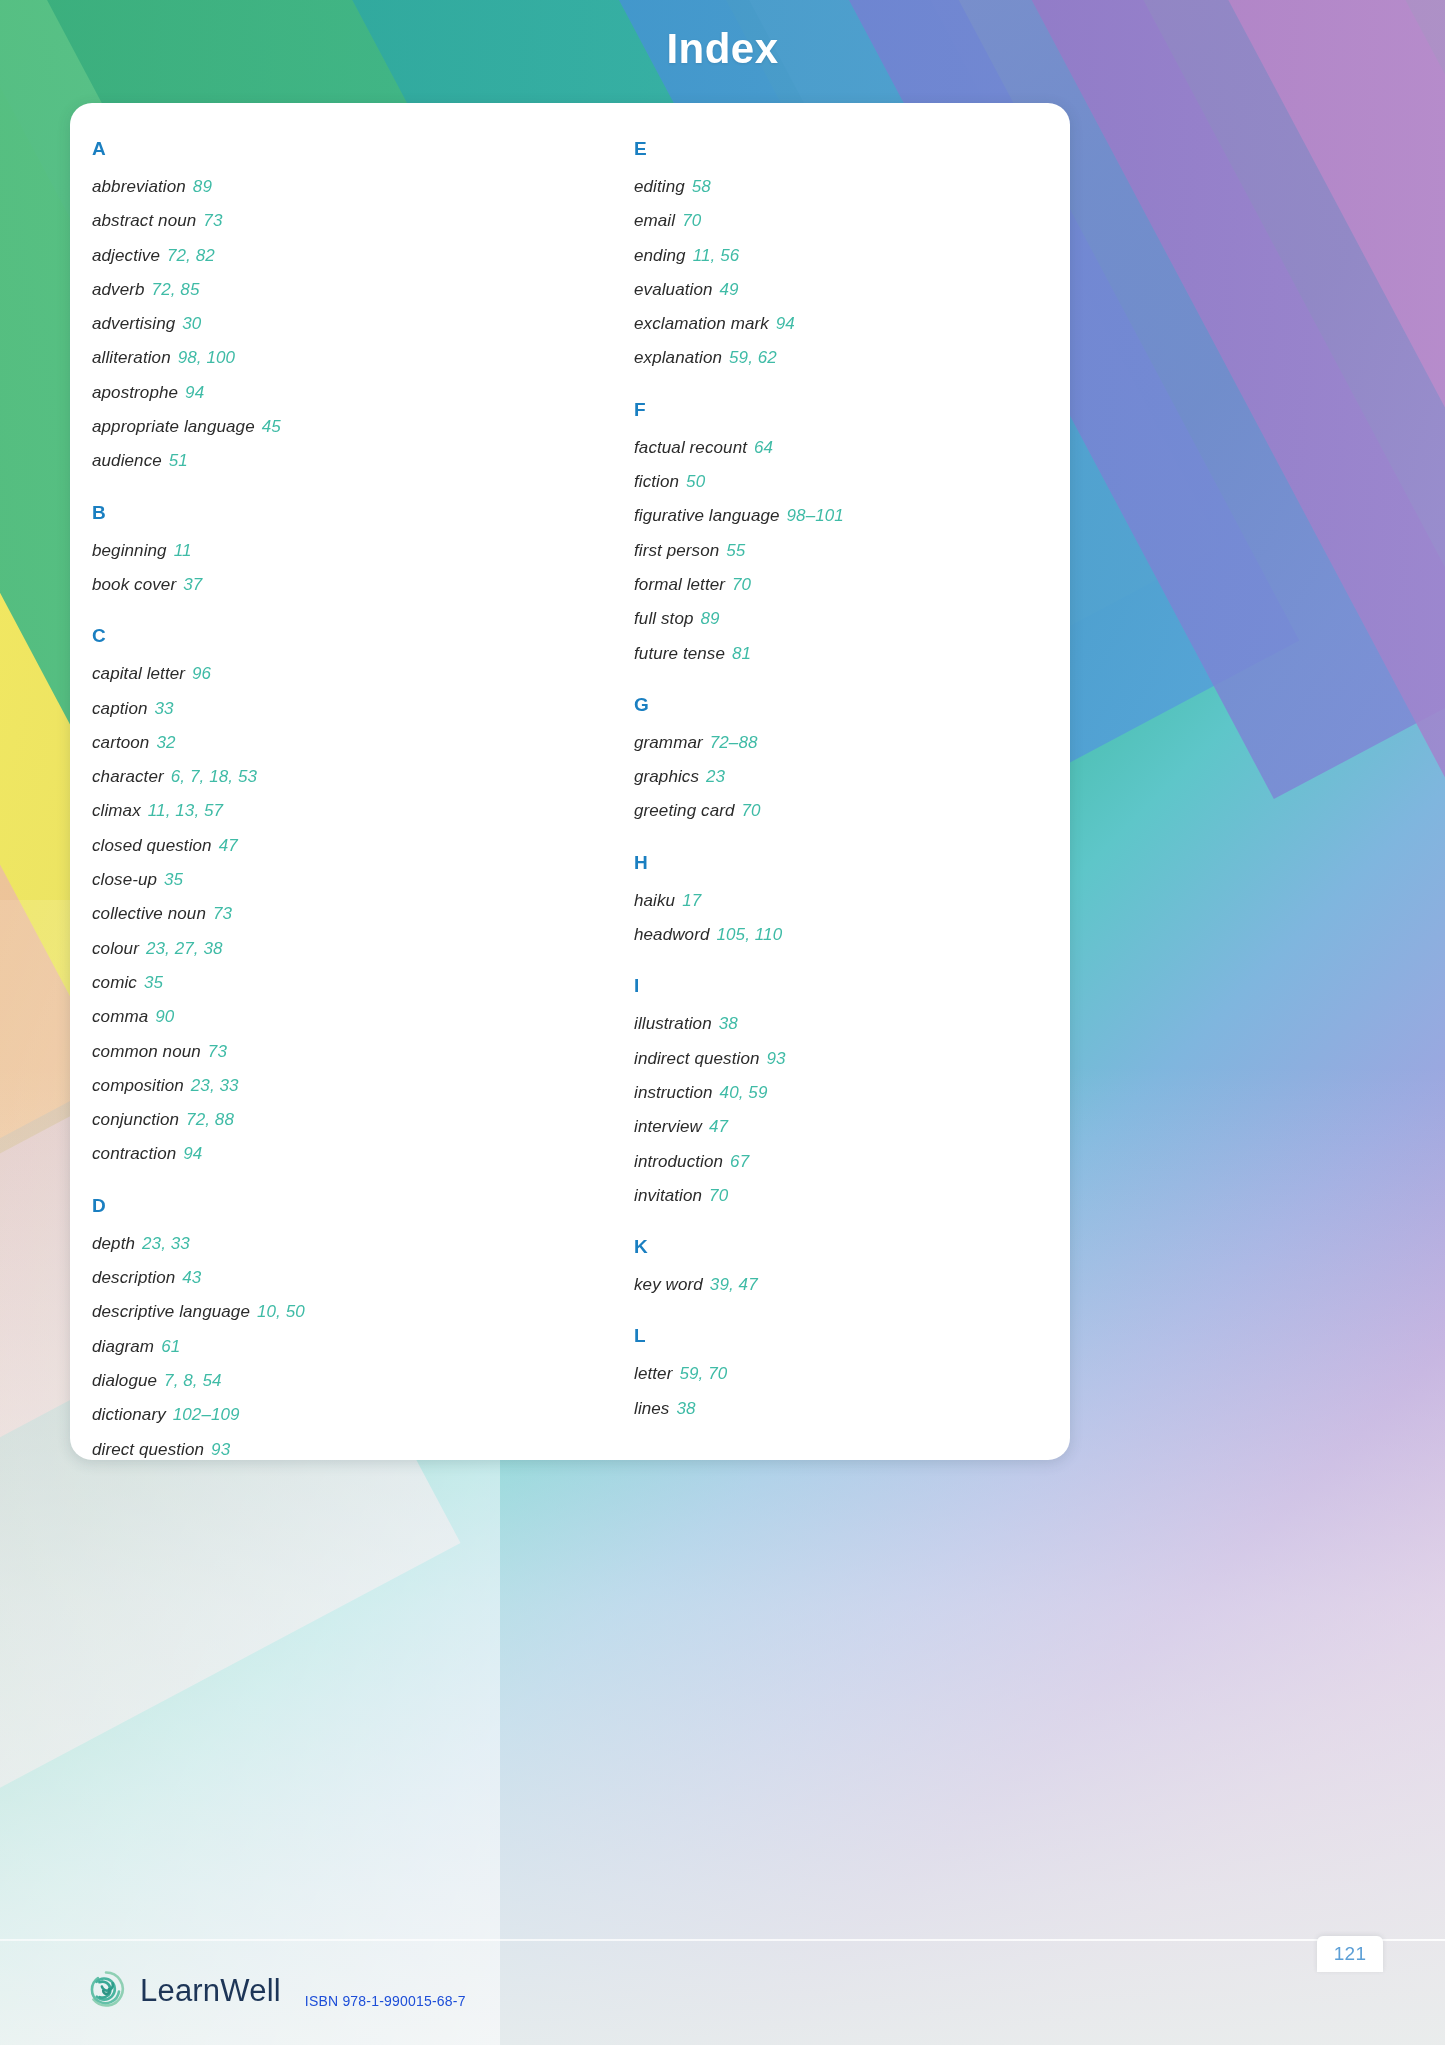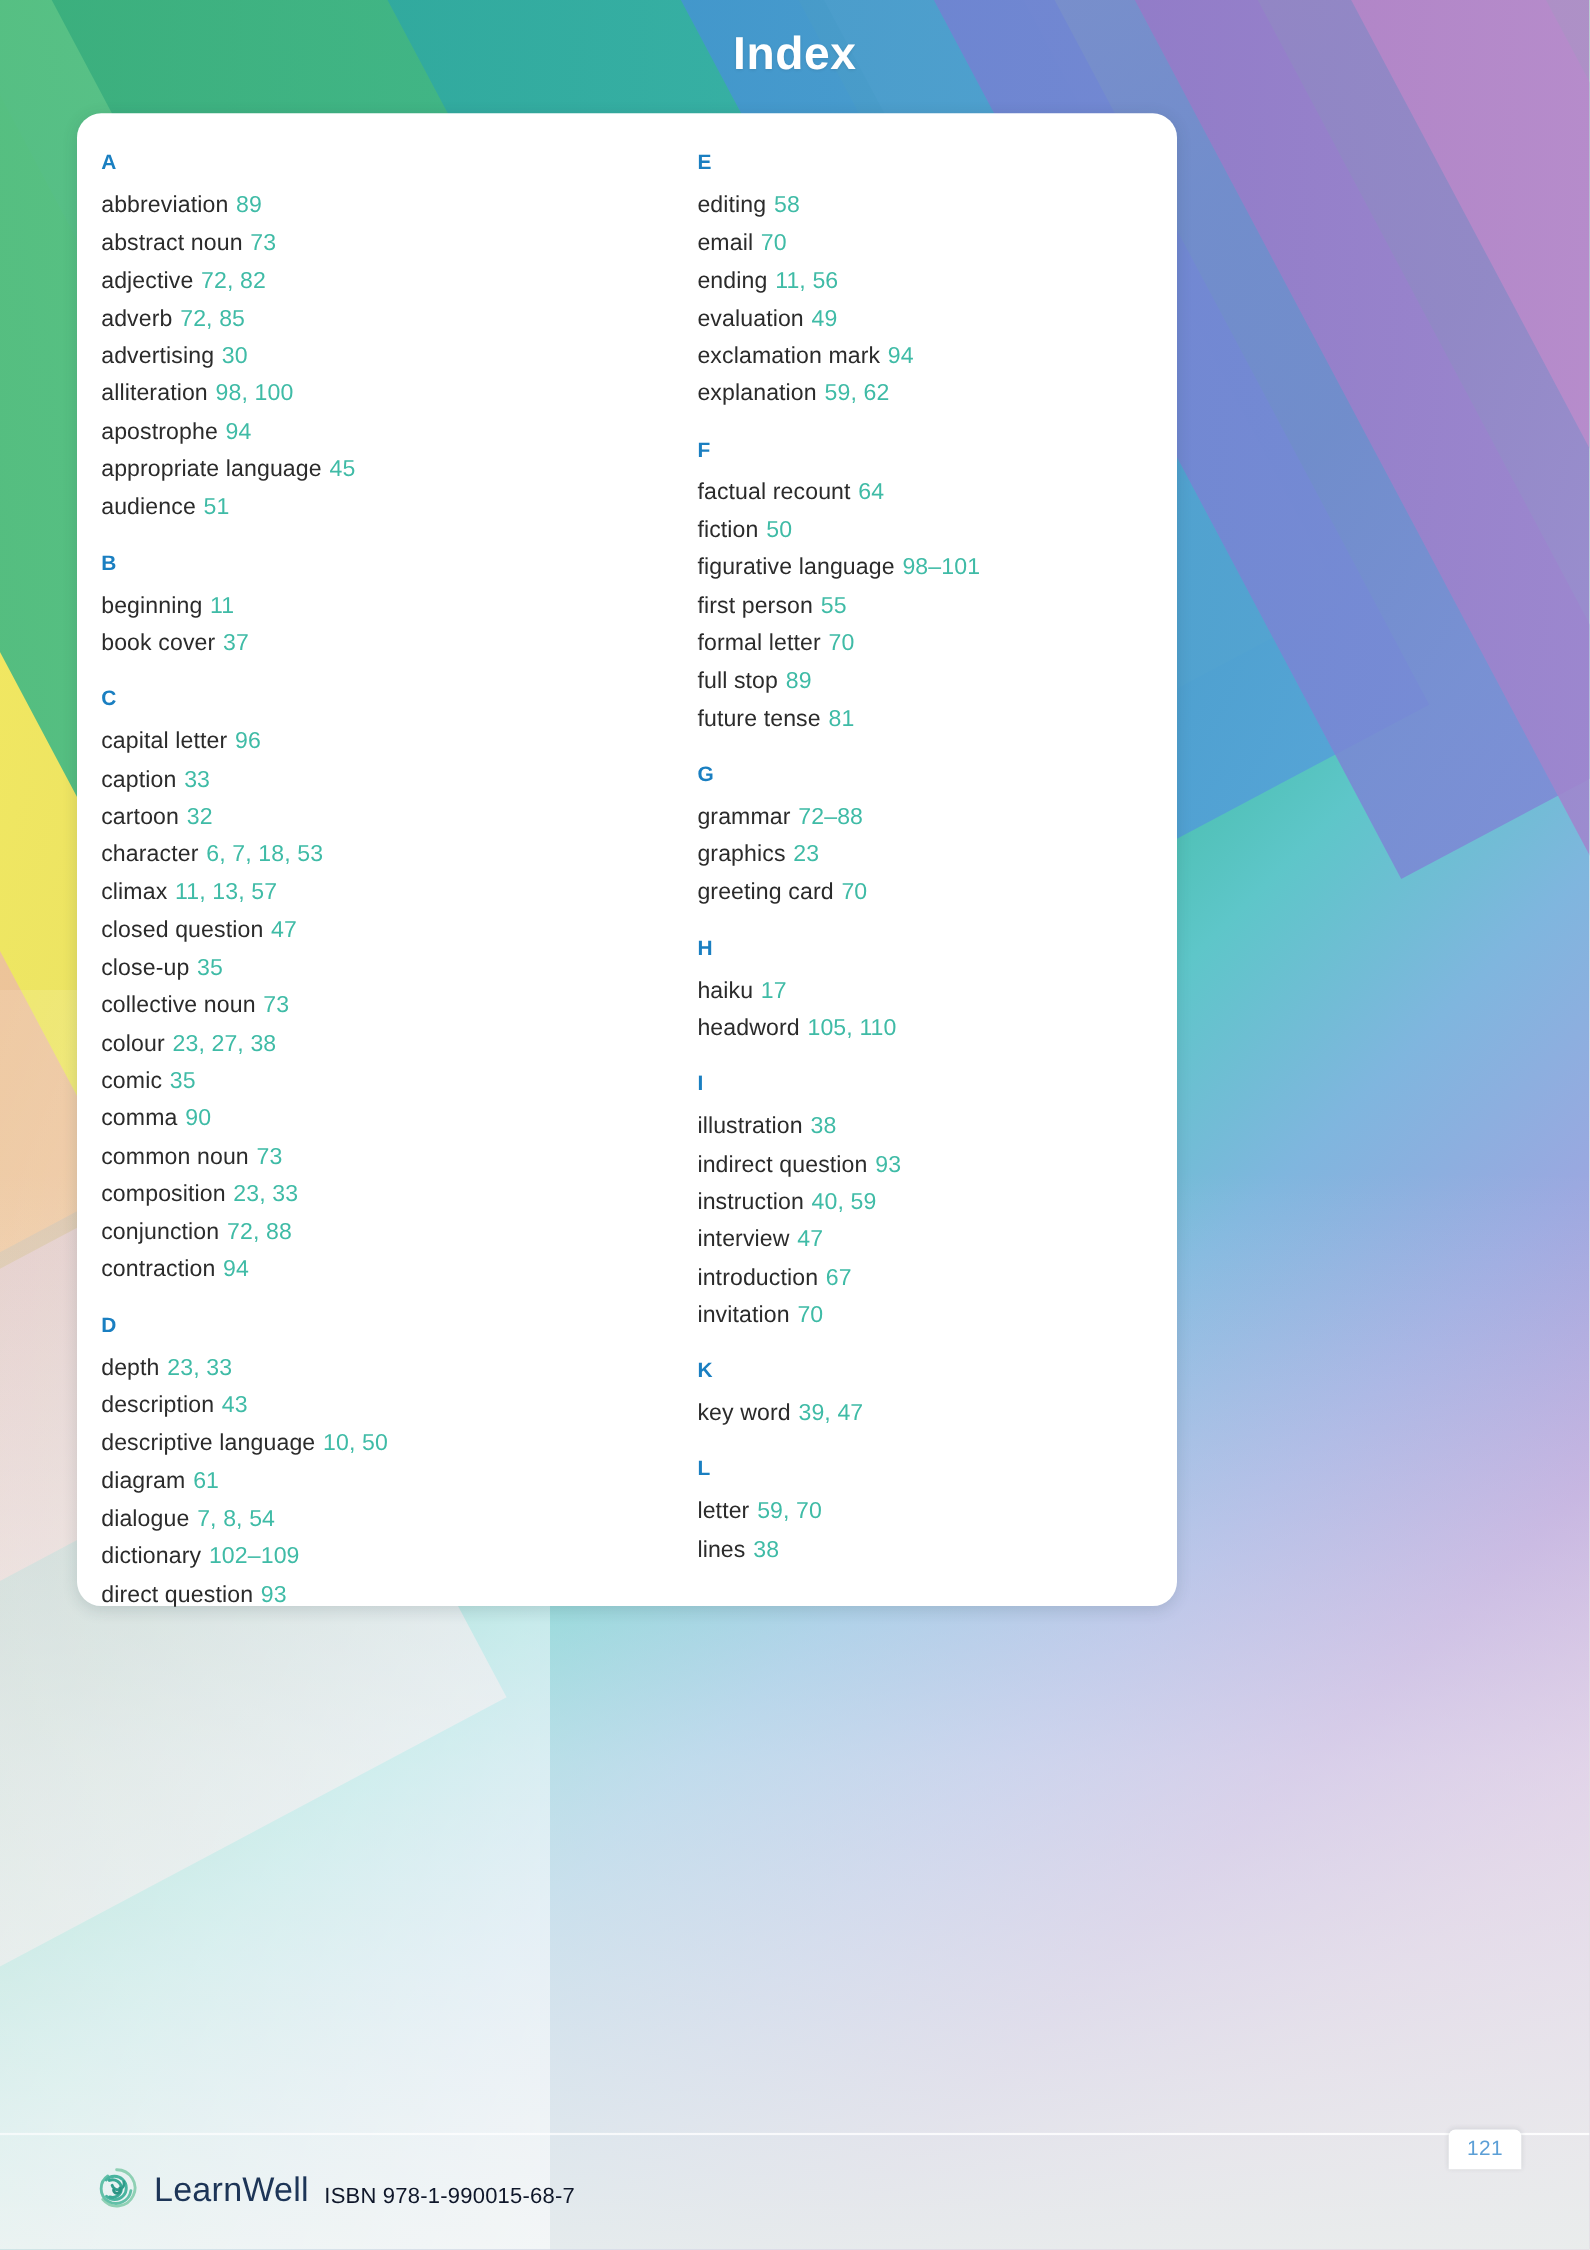--- a/index.html
+++ b/index.html
@@ -163,25 +163,26 @@
     color: #1a7fc1;
     font-weight: bold;
     font-size: 19px;
     line-height: 1;
     margin-top: 24px;
     margin-bottom: 12px;
   }
   .group:first-child .letter-head { margin-top: 0; }
 
   .entry {
-    font-size: 21px;
+    font-size: 17px;
     line-height: 34.3px;
     color: #2b2b2b;
     white-space: nowrap;
     letter-spacing: .1px;
+    font-style: italic;
   }
   .entry .pages {
     color: #3fbba6;
     margin-left: 7px;
   }
 
   
   .footer {
     position: absolute;
     left: 0; right: 0;
@@ -198,22 +199,23 @@
     gap: 14px;
   }
   .brand-mark { width: 40px; height: 40px; flex: none; }
   .brand-name {
     font-size: 31px;
     color: #1d3557;
     letter-spacing: .2px;
     font-family: "Liberation Sans", sans-serif;
   }
   .isbn {
-    font-size: 20px;
-    color: #0f172a;
+    font-size: 14px;
+    color: #1d4ed8;
+    margin-left: 10px;
     letter-spacing: .2px;
   }
   .page-number-box {
     position: absolute;
     right: 62px;
     bottom: 73px;
     width: 66px;
     height: 36px;
     background: #ffffff;
     border-radius: 6px 6px 0 0;

